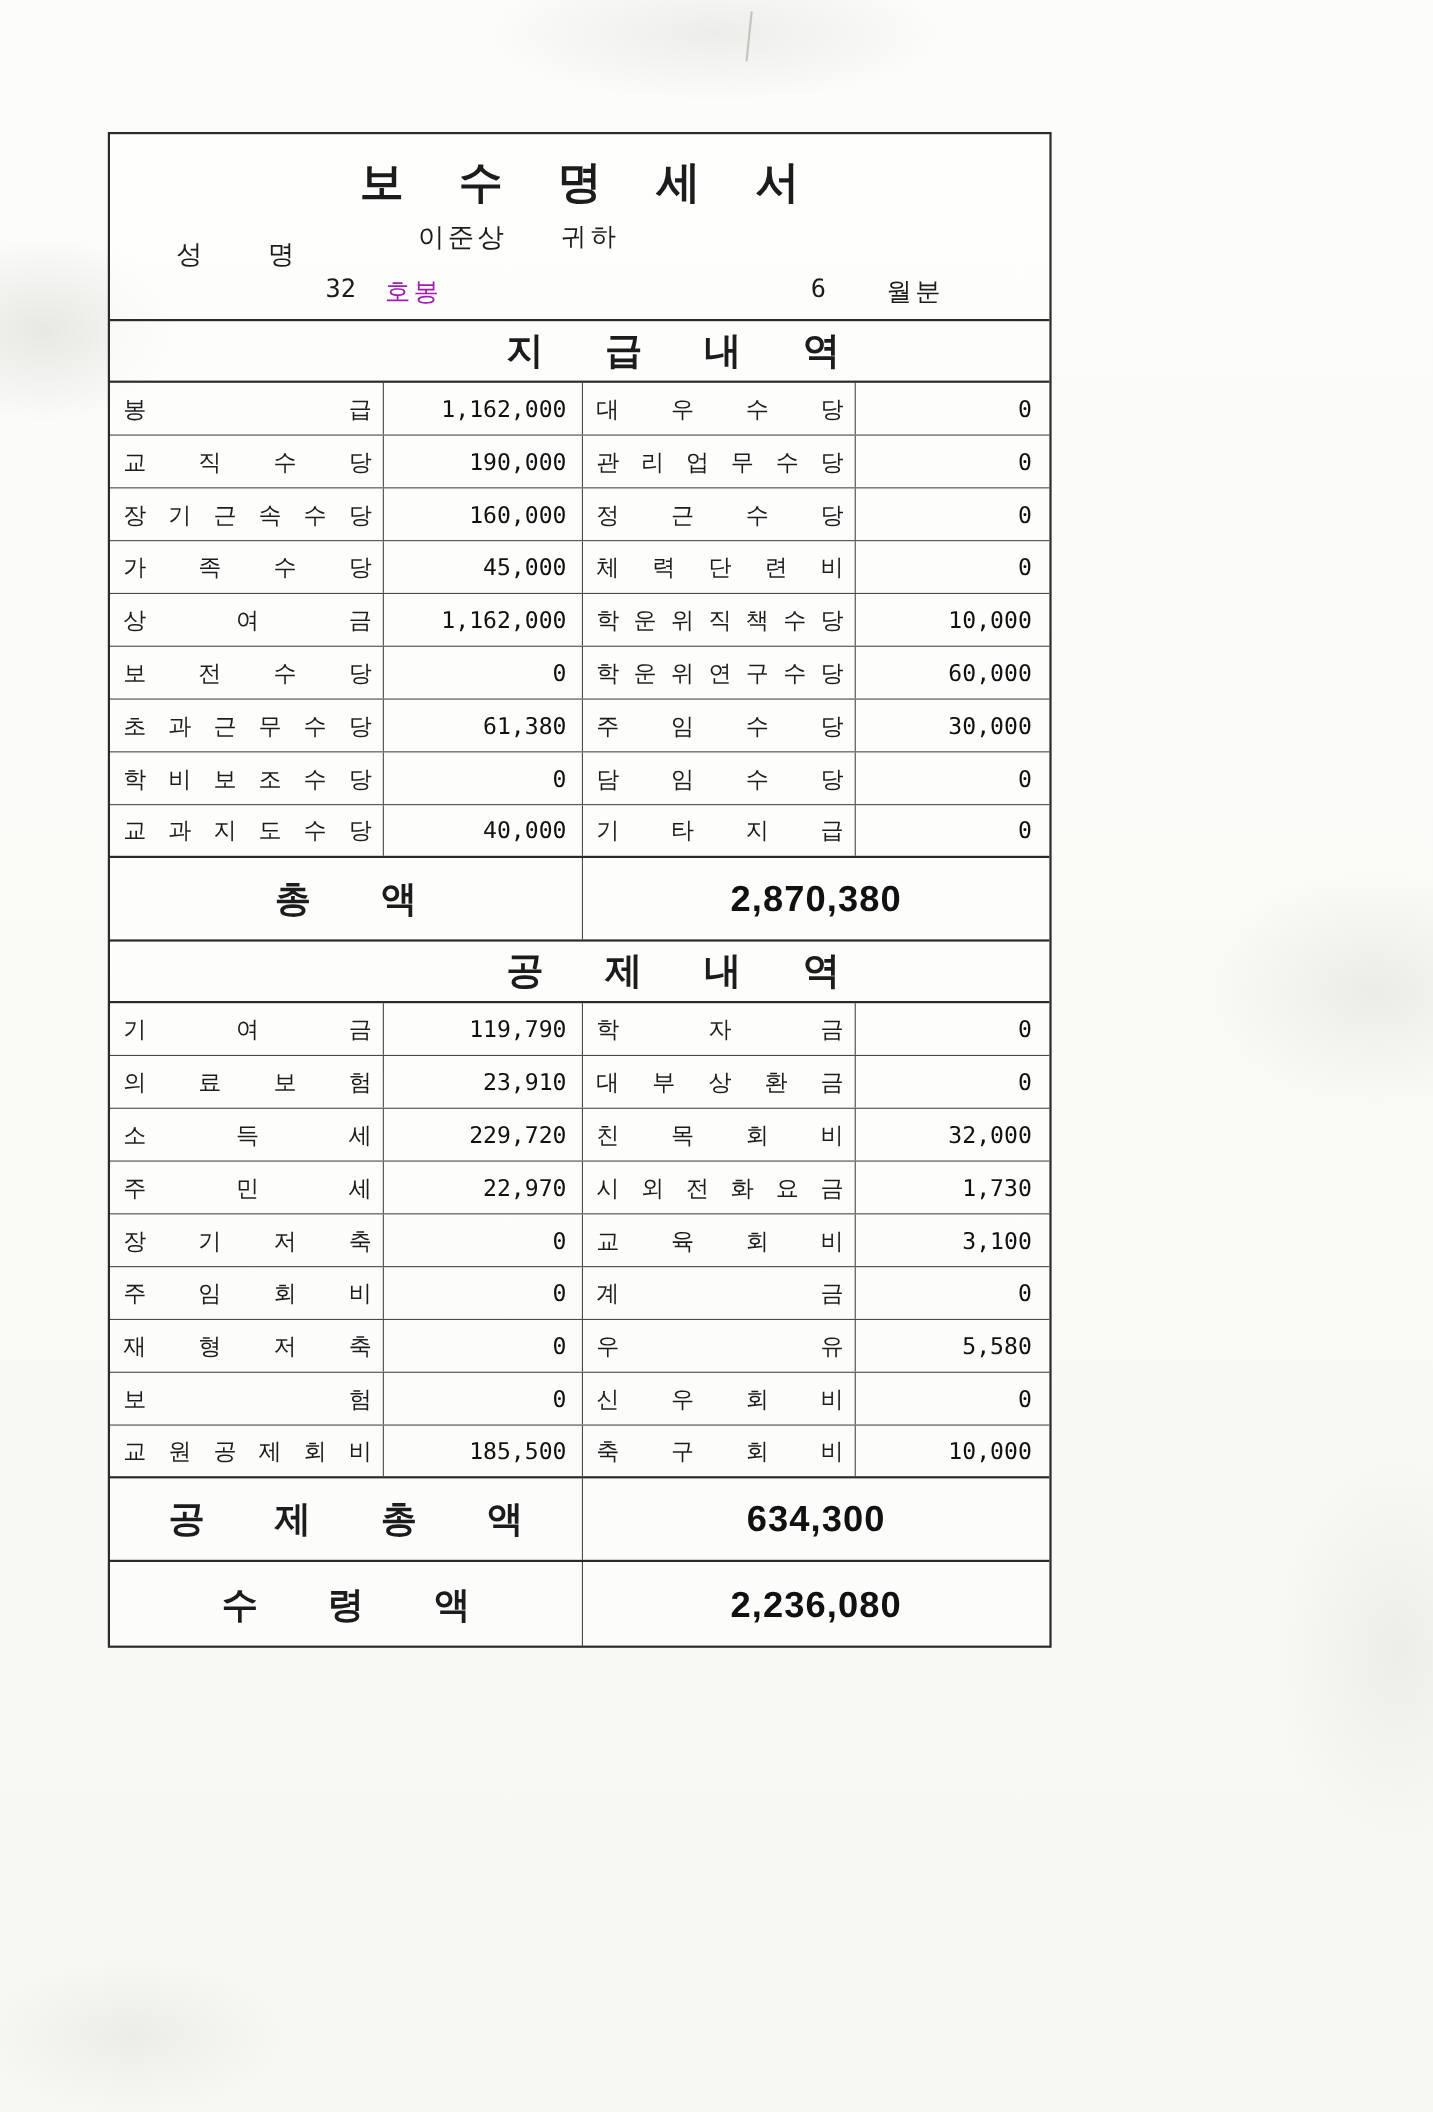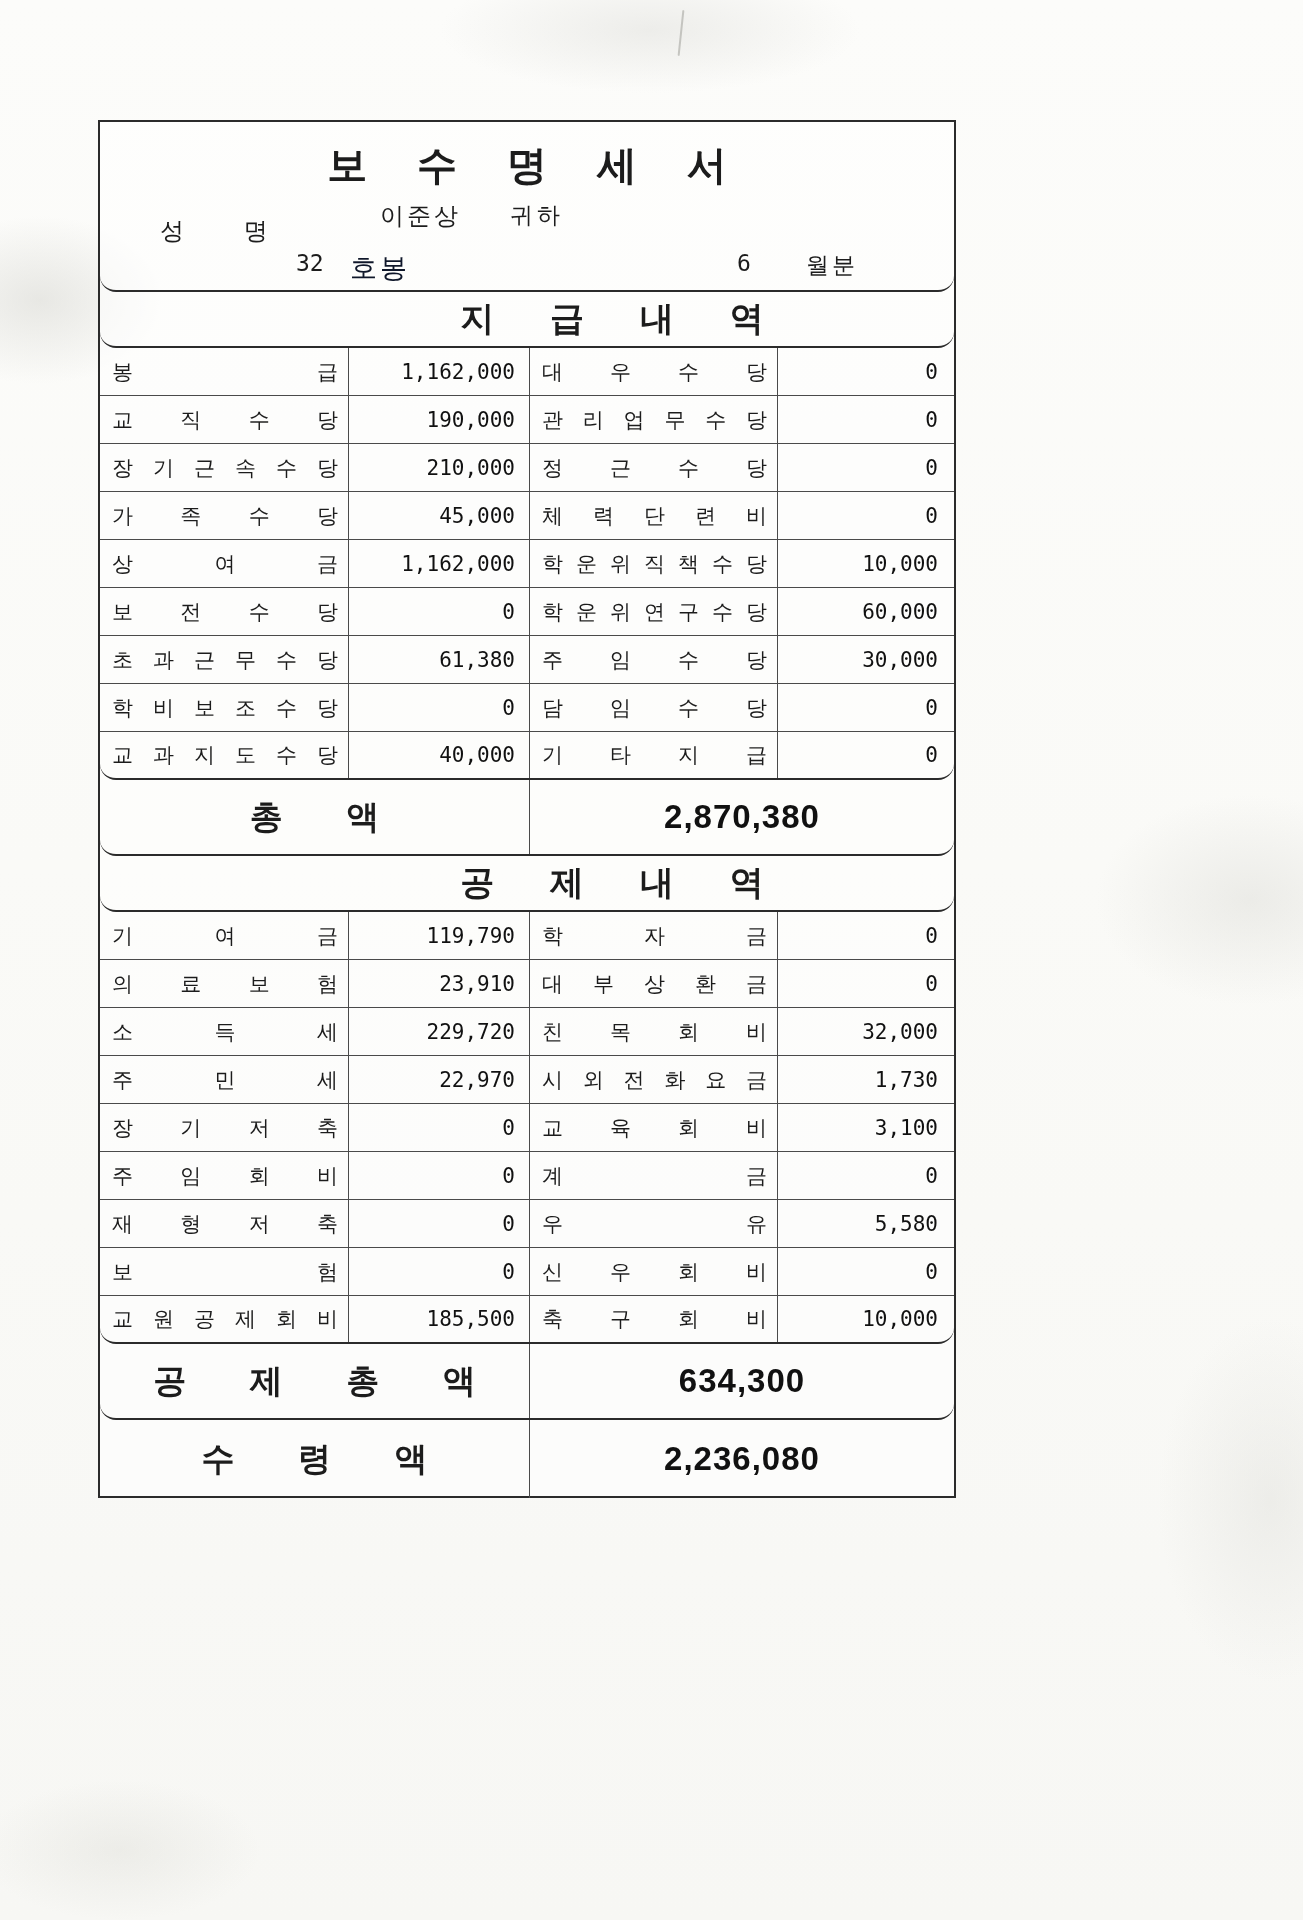--- a/index.html
+++ b/index.html
@@ -31,39 +31,39 @@
   
   .doc{
     position:absolute;
     left:98px;top:120px;
     width:858px;height:1378px;
     border:2px solid #2b2b2b;
     background:rgba(255,255,255,.55);
     box-sizing:border-box;
   }
   .row{display:flex;width:100%;box-sizing:border-box;}
-  .band{border-bottom:2px solid #2b2b2b;box-sizing:border-box;border-radius:16px;}
+  .band{border-bottom:2px solid #2b2b2b;box-sizing:border-box;}
   .thin{border-bottom:1px solid #4a4a4a;box-sizing:border-box;}
 
   
   .hdr{padding:0;position:relative;height:170px;}
   .title{
     position:absolute;left:0;right:0;top:16px;
     text-align:center;
     font-size:40px;letter-spacing:18px;
     color:#1c1c1c;font-weight:600;
     text-indent:18px;
   }
   .name-line{position:absolute;top:78px;left:0;right:0;height:38px;}
   .lbl-name{position:absolute;left:60px;top:15px;font-size:24px;letter-spacing:26px;color:#1c1c1c;}
   .val-name{position:absolute;left:280px;top:0;font-size:24px;letter-spacing:3px;color:#1c1c1c;}
   .suffix-name{position:absolute;left:410px;top:0;font-size:23px;letter-spacing:4px;color:#1c1c1c;}
   .grade-line{position:absolute;top:128px;left:0;right:0;height:34px;}
   .grade-num{position:absolute;left:196px;top:0;font-size:23px;color:#1c1c1c;font-family:"DejaVu Sans Mono","Liberation Mono",monospace;}
-  .grade-lbl{position:absolute;left:250px;top:0;font-size:27px;letter-spacing:3px;color:#0f172a;}
+  .grade-lbl{position:absolute;left:250px;top:0;font-size:23px;letter-spacing:3px;color:#a21caf;}
   .month-num{position:absolute;left:637px;top:0;font-size:23px;color:#1c1c1c;font-family:"DejaVu Sans Mono","Liberation Mono",monospace;}
   .month-lbl{position:absolute;left:690px;top:0;font-size:23px;letter-spacing:3px;color:#1c1c1c;margin-left:16px;}
 
   
   .section-banner{
     height:56px;display:flex;align-items:center;justify-content:center;
     font-size:34px;letter-spacing:22px;color:#1c1c1c;font-weight:600;
     text-indent:22px;
     padding-left:170px;
   }
@@ -174,21 +174,21 @@
   </div>
   <div class="row drow thin">
     <div class="cell c-lbl">
         <span class="ch">장</span>
         <span class="ch">기</span>
         <span class="ch">근</span>
         <span class="ch">속</span>
         <span class="ch">수</span>
         <span class="ch">당</span>
       </div>
-    <div class="cell c-val">210,000</div>
+    <div class="cell c-val">160,000</div>
     <div class="cell c-lbl2">
         <span class="ch">정</span>
         <span class="ch">근</span>
         <span class="ch">수</span>
         <span class="ch">당</span>
       </div>
     <div class="cell c-val2">0</div>
   </div>
   <div class="row drow thin">
     <div class="cell c-lbl">

